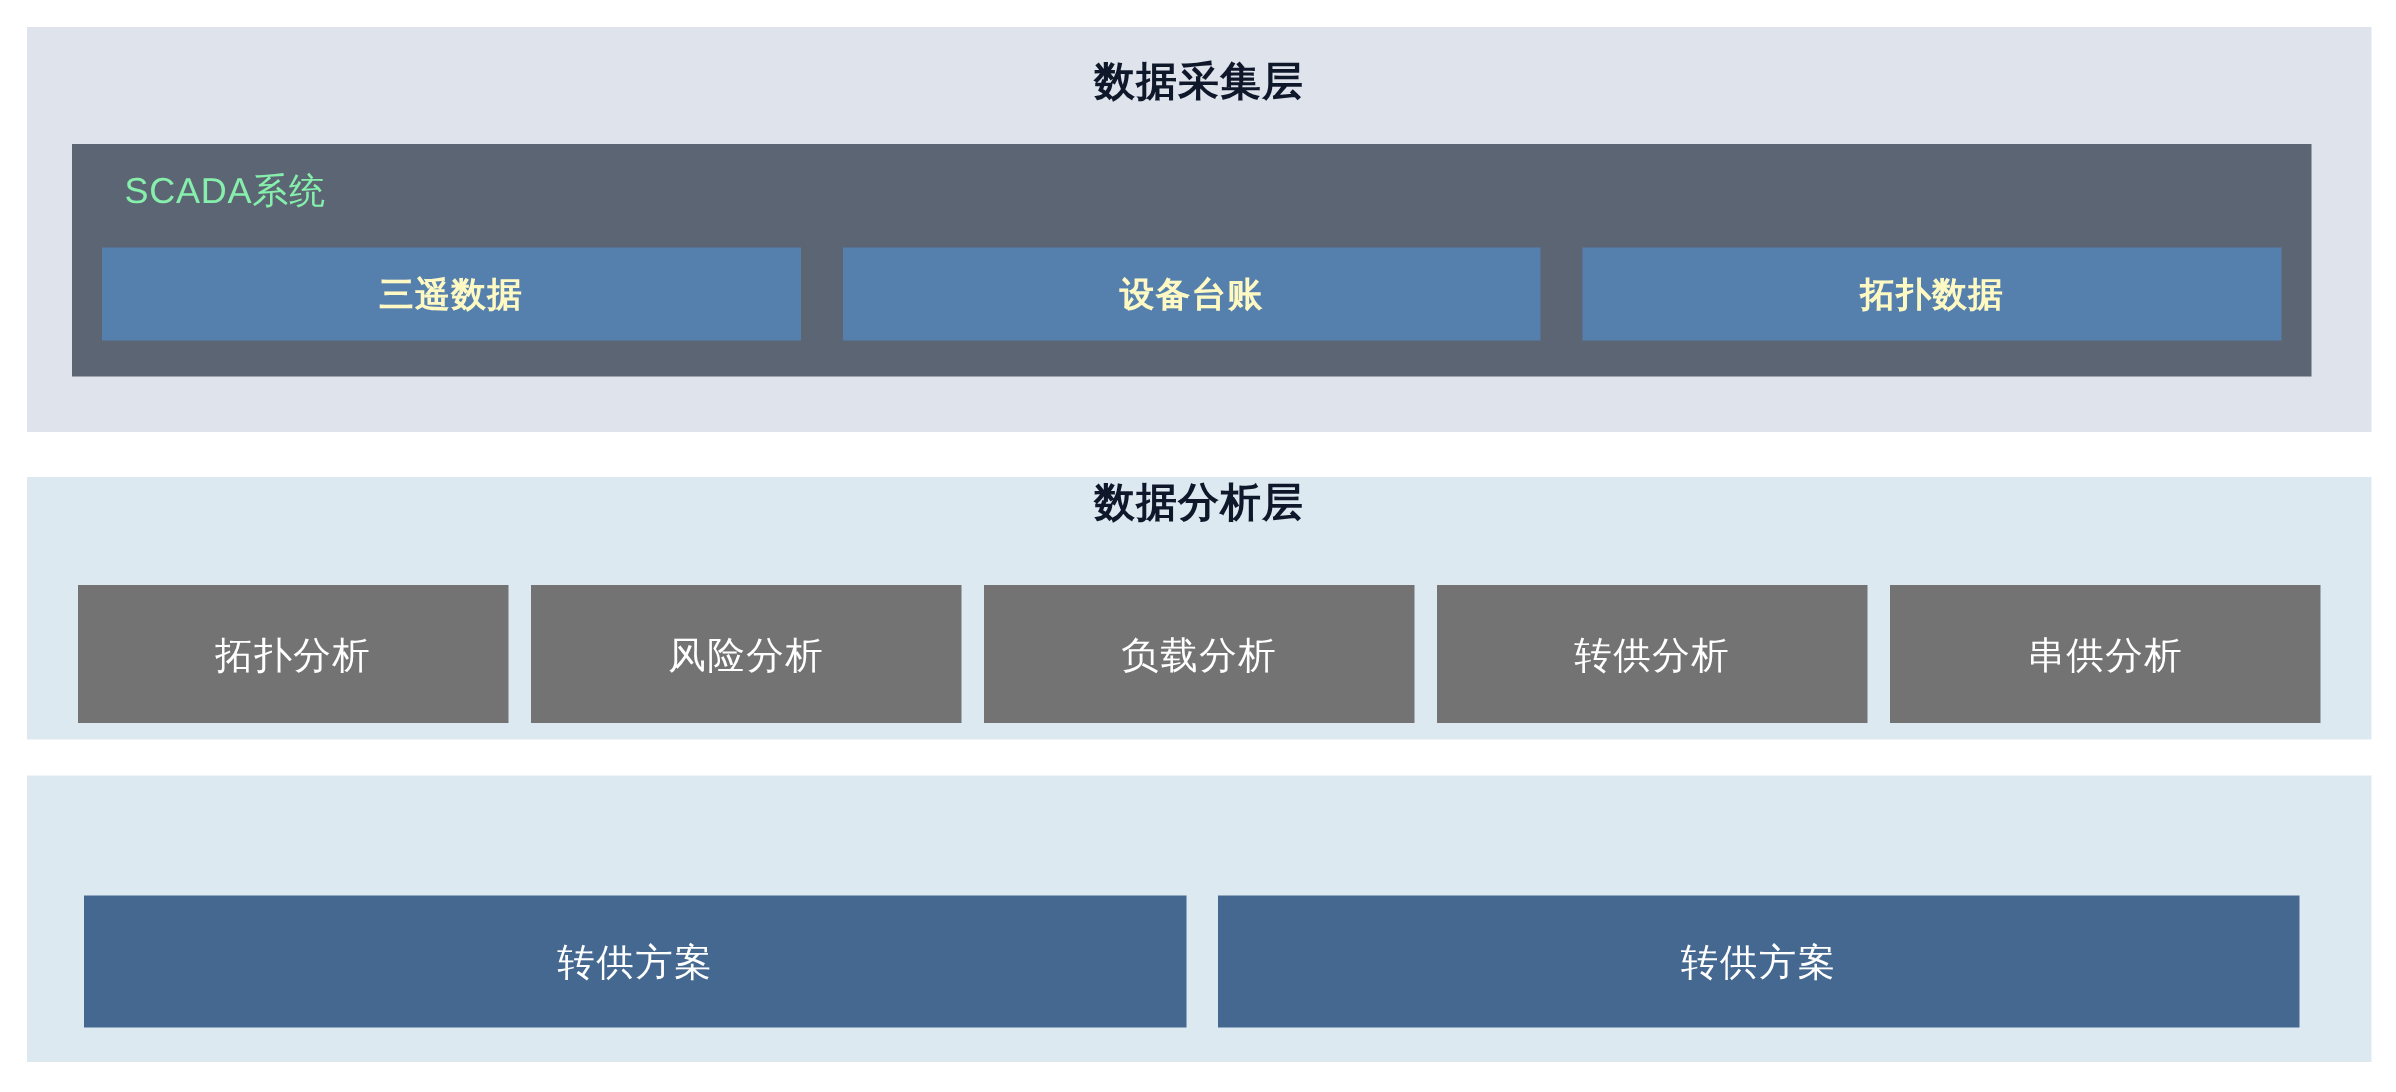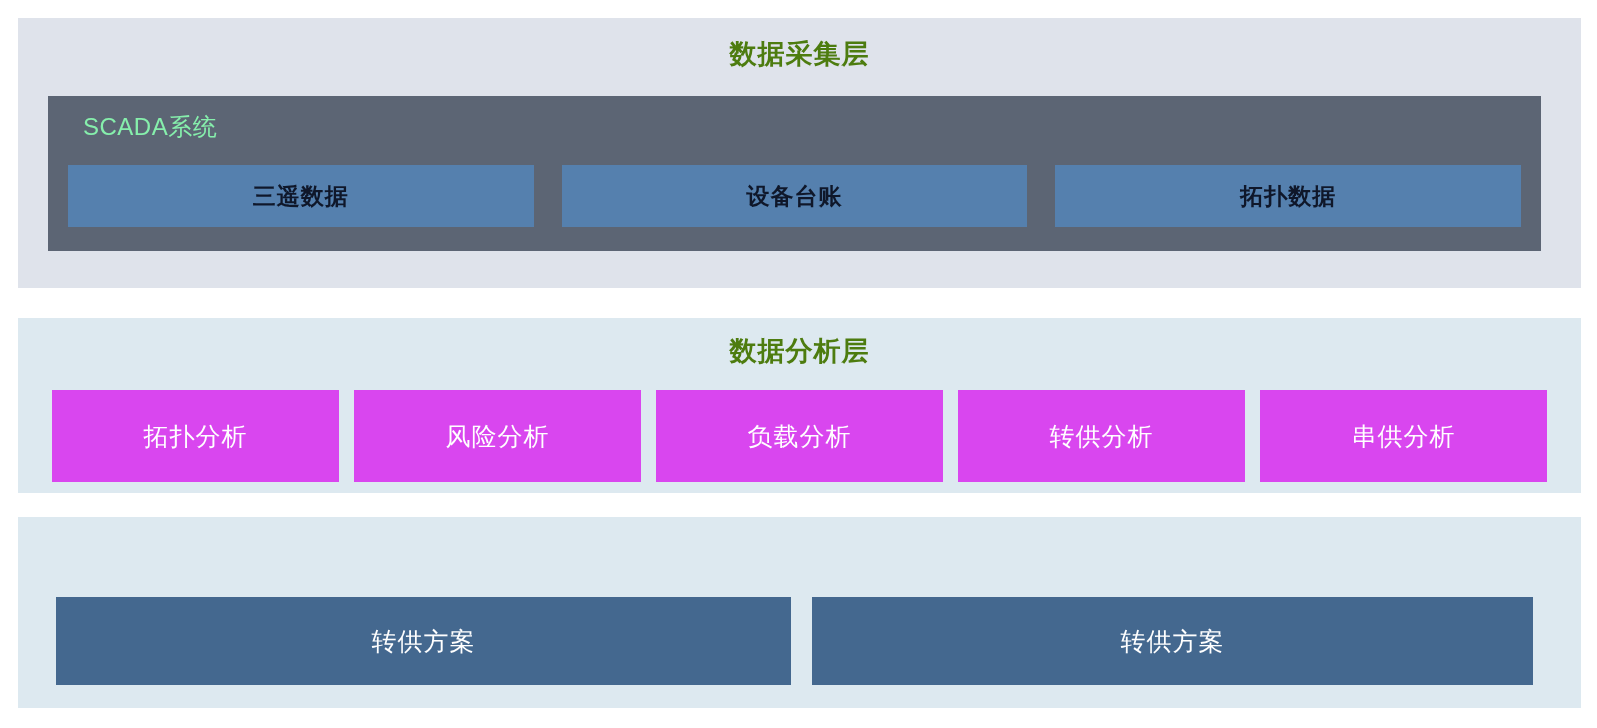--- a/index.html
+++ b/index.html
@@ -21,21 +21,21 @@
   }
 
   
   .layer {
     position: absolute;
     box-sizing: border-box;
   }
   .layer-title {
     text-align: center;
     font-weight: bold;
-    color: #4d7c0f;
+    color: #0f172a;
     letter-spacing: 1px;
     white-space: nowrap;
   }
 
   
   #layer-collection {
     left: 18px;
     top: 18px;
     width: 1563px;
     height: 270px;
@@ -73,51 +73,51 @@
     display: flex;
     gap: 28px;
   }
   .scada-box {
     flex: 1 1 0;
     height: 62px;
     background: #5580ae;
     display: flex;
     align-items: center;
     justify-content: center;
-    color: #0f172a;
+    color: #fef9c3;
     font-size: 23px;
     font-weight: bold;
     letter-spacing: 1px;
   }
 
   
   #layer-analysis {
     left: 18px;
     top: 318px;
     width: 1563px;
     height: 175px;
     background: #dde9f0;
   }
   #layer-analysis .layer-title {
     font-size: 27px;
     line-height: 27px;
-    padding-top: 20px;
+    padding-top: 4px;
   }
   .analysis-boxes {
     position: absolute;
     left: 34px;
     top: 72px;
     right: 34px;
     display: flex;
     gap: 15px;
   }
   .analysis-box {
     flex: 1 1 0;
     height: 92px;
-    background: #d946ef;
+    background: #737373;
     display: flex;
     align-items: center;
     justify-content: center;
     color: #ffffff;
     font-size: 25px;
     font-weight: normal;
     letter-spacing: 1px;
   }
 
   

